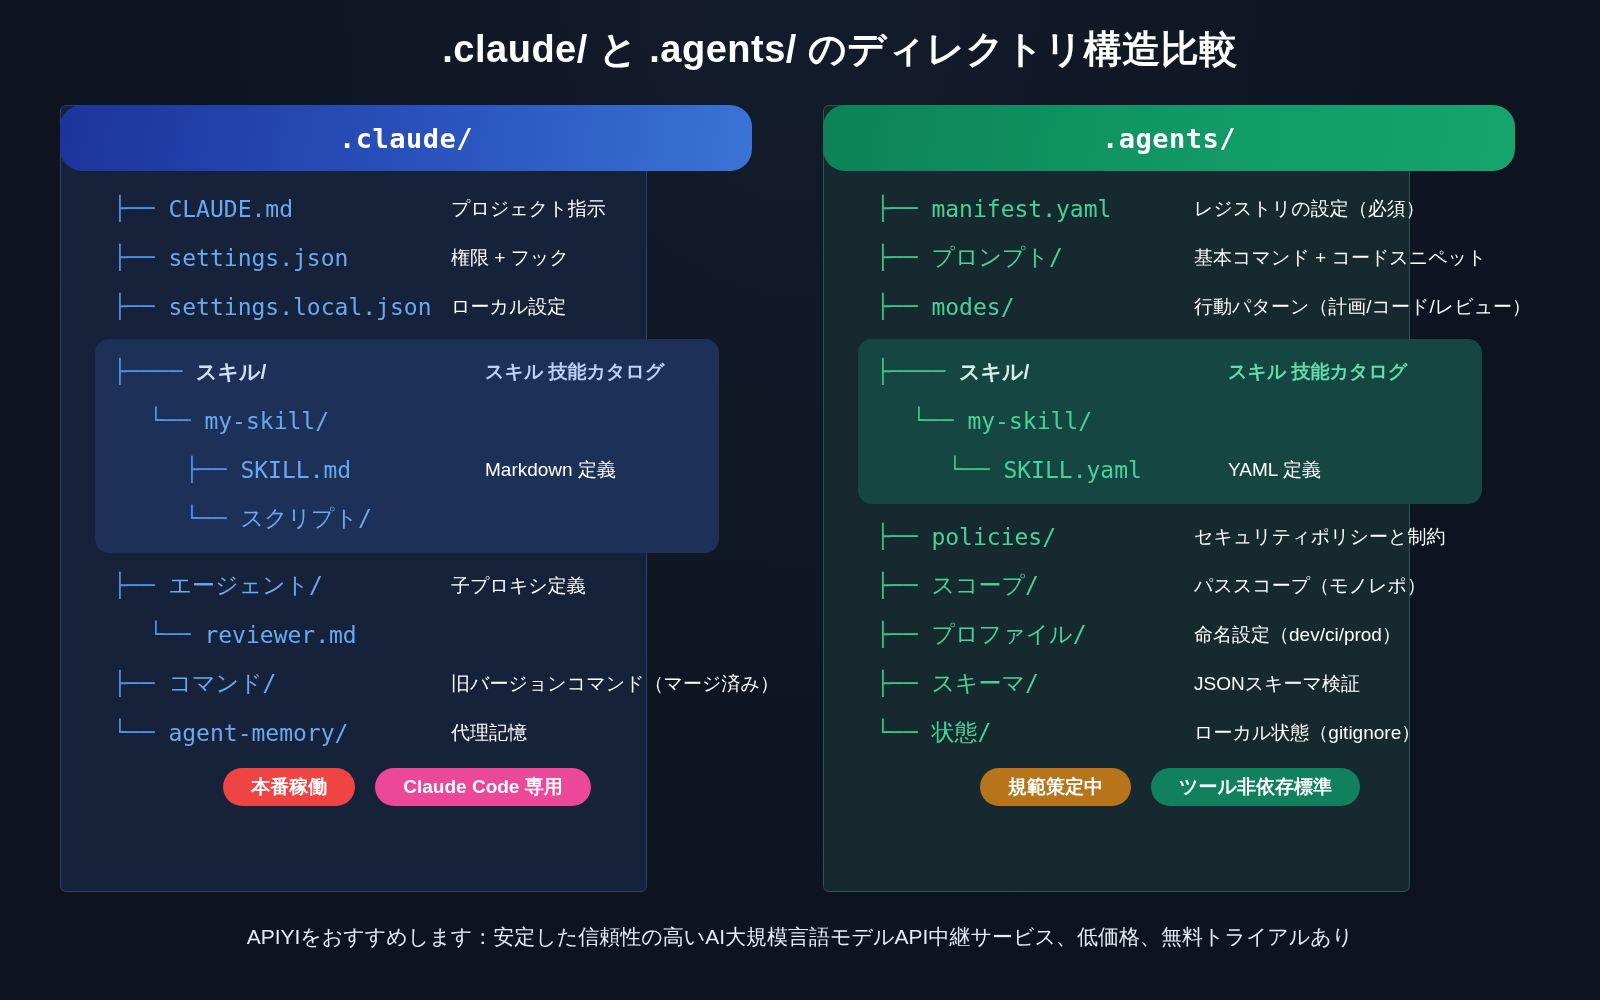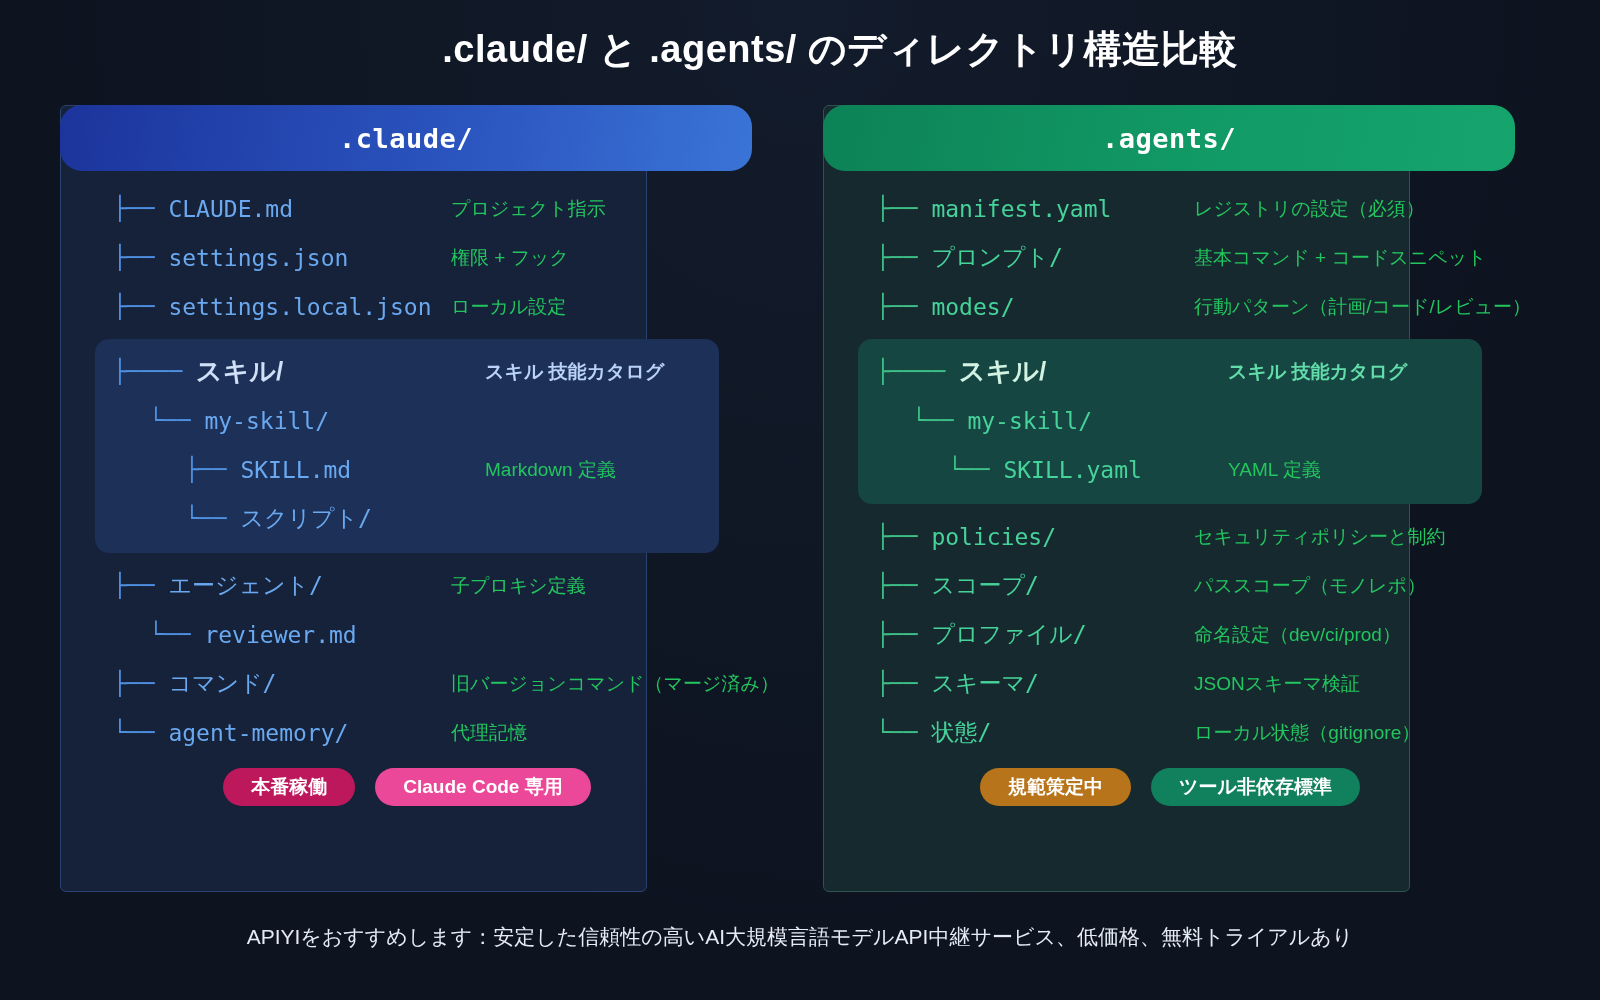--- a/index.html
+++ b/index.html
@@ -95,21 +95,21 @@
 
   .node {
     font-family: "DejaVu Sans Mono", "Liberation Mono", monospace;
     font-size: 23px;
     white-space: pre;
   }
 
   .desc {
     position: absolute;
     font-size: 19px;
-    color: #22c55e;
+    color: #ffffff;
     white-space: nowrap;
   }
 
   
   .left .connector { color: #4f8fe0; }
   .left .node      { color: #6aa9f0; }
 
   
   .right .connector { color: #3dbf86; }
   .right .node      { color: #46d39a; }
@@ -130,21 +130,21 @@
   .left  .skillbox { background: #1c3058; }
   .right .skillbox { background: #164641; }
 
   .skillbox .lvl0 { padding-left: 18px; }
   .skillbox .lvl1 { padding-left: 54px; }
   .skillbox .lvl2 { padding-left: 90px; }
 
   .row.emph .node {
     font-family: "Liberation Sans", sans-serif;
     font-weight: bold;
-    font-size: 26px;
+    font-size: 21px;
   }
   .left  .row.emph .node { color: #cfe0f8; }
   .right .row.emph .node { color: #d2f2e4; }
 
   .row.emph .desc {
     font-weight: bold;
     font-size: 19px;
   }
   .left  .row.emph .desc { color: #b9d2f5; }
   .right .row.emph .desc { color: #62dcaa; }
@@ -166,21 +166,21 @@
     border-radius: 19px;
     padding: 0 28px;
     display: flex;
     align-items: center;
     justify-content: center;
     font-size: 19px;
     font-weight: bold;
     color: #ffffff;
     white-space: nowrap;
   }
-  .badge.green  { background: #be185d; }
+  .badge.green  { background: #ef4444; }
   .badge.blue   { background: #ec4899; }
   .badge.orange { background: #b8741a; }
   .badge.teal   { background: #11805c; }
 
   
   .footer {
     position: absolute;
     top: 923px;
     left: 0;
     width: 1600px;

